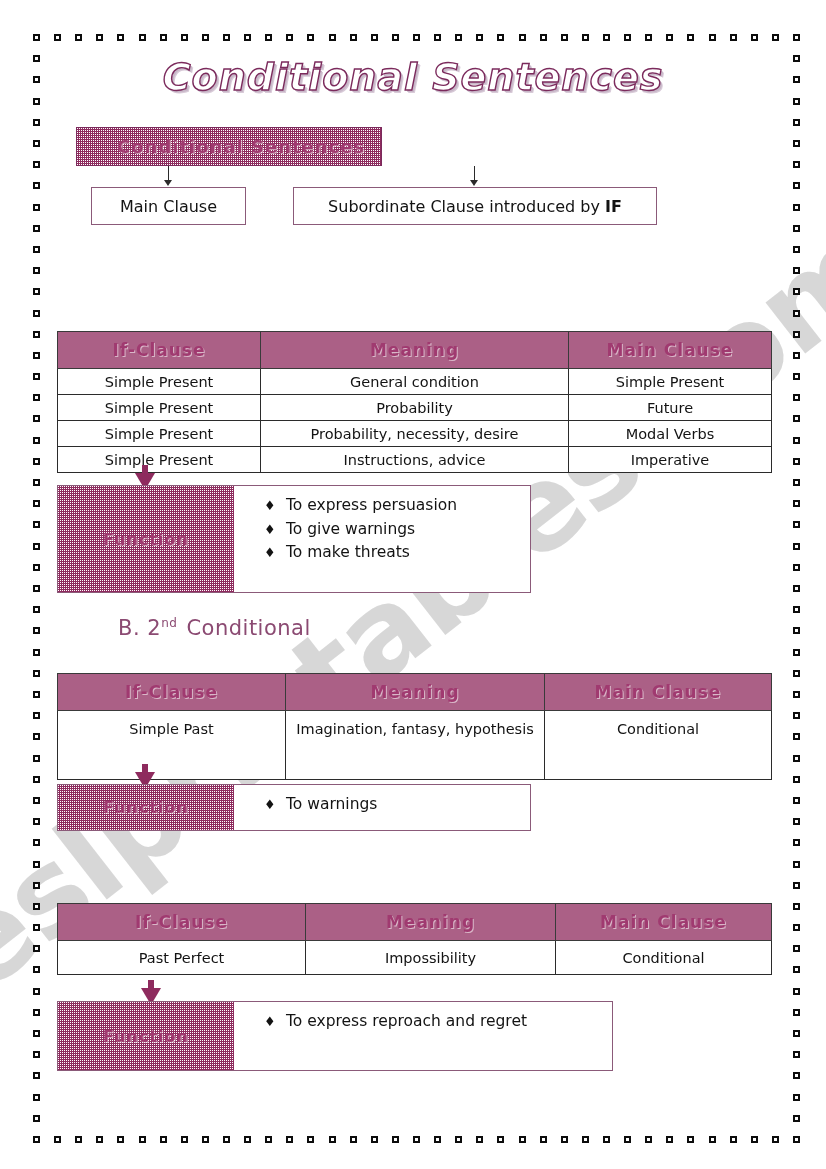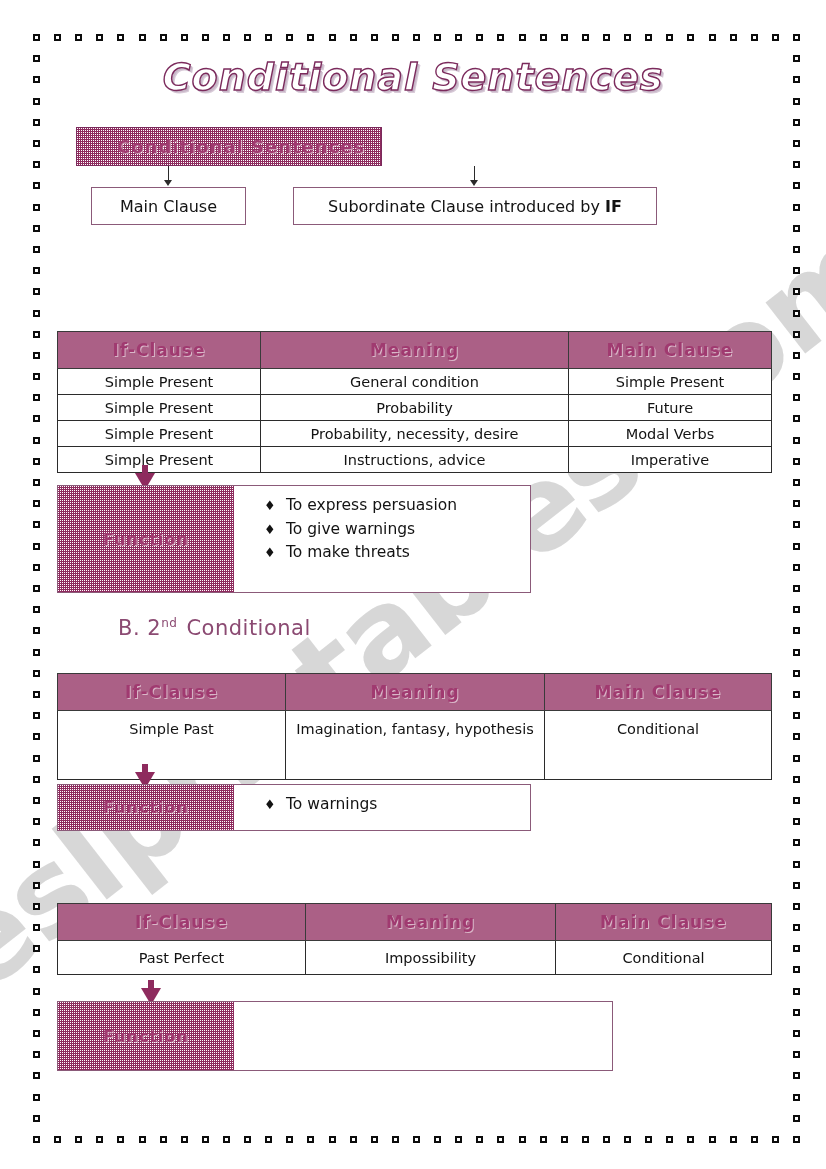--- a/index.html
+++ b/index.html
@@ -577,17 +577,18 @@
     <div class="bigarrow" style="left:141px; top:980px; width:20px; height:27px;">
       <div class="bstem"></div>
         <div class="bhead"></div>
     </div>
 
     <div class="fn-wrap" id="fn-3">
       <div class="fn-left tex">
         <span class="tex-label">Function</span>
       </div>
       <div class="fn-right">
+        <div class="fn-item"><span class="bul">♦</span><span>To express reproach and regret</span></div>
       </div>
     </div>
 
   </div>
 </div>
 
 </body></html>

